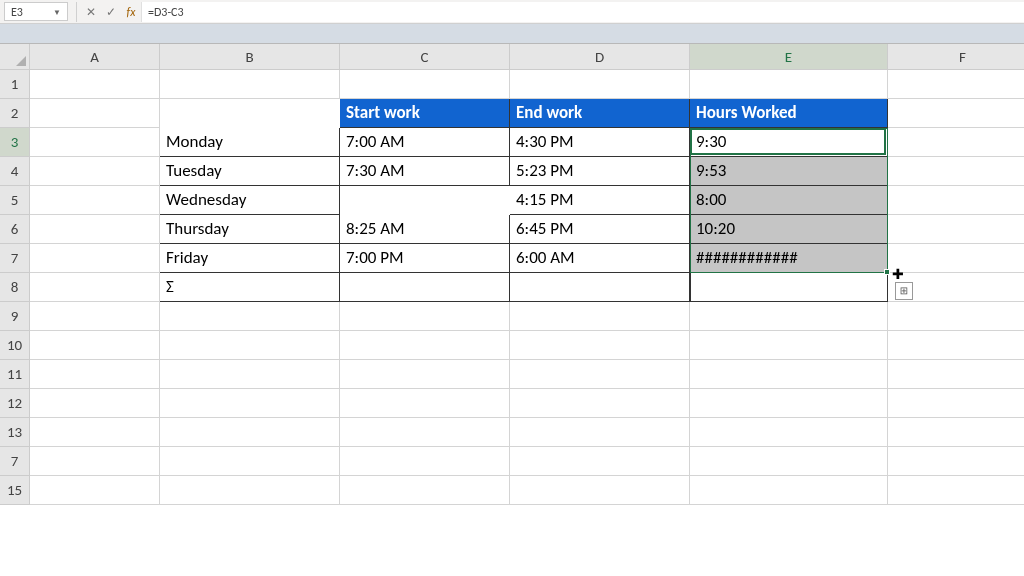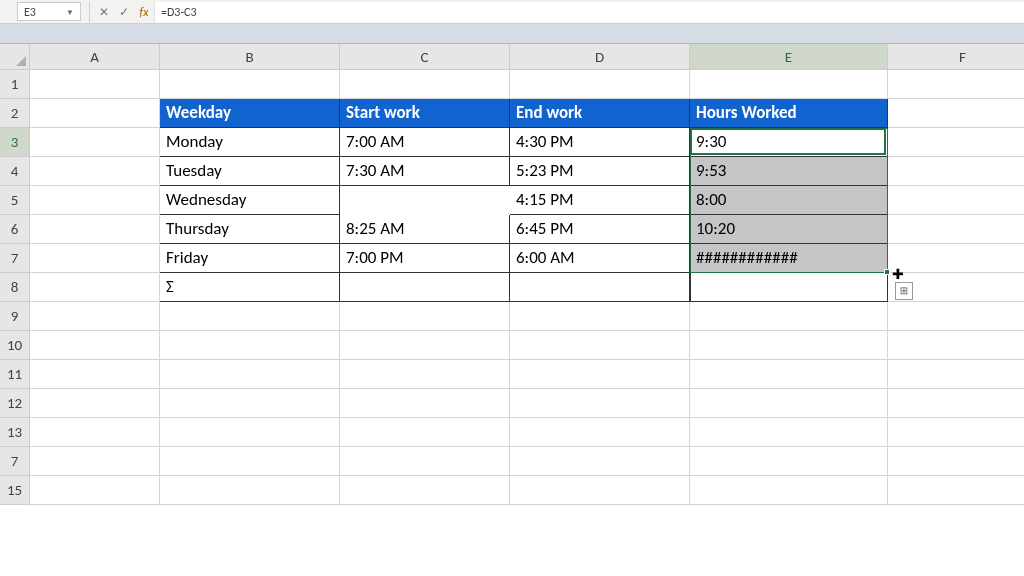--- a/index.html
+++ b/index.html
@@ -11,21 +11,20 @@
       height: 576px;
     }
     .formula-bar {
       display: flex;
       align-items: center;
       background: #f3f2f1;
       border-bottom: 1px solid #d0d0d0;
       height: 24px;
       font-size: 12px;
       color: #444;
-      padding-left: 13px;
     }
     .name-box {
       width: 64px;
       background: #ffffff;
       border: 1px solid #cccccc;
       padding: 2px 6px;
       margin: 2px 4px;
       display: flex;
       justify-content: space-between;
       align-items: center;
@@ -277,21 +276,20 @@
       <div class="cell cA r13"></div>
       <div class="cell cA r14"></div>
       <div class="cell cA r15"></div>
 
       <div class="cell cB r1"></div>
       <div class="cell cC r1"></div>
       <div class="cell cD r1"></div>
       <div class="cell cE r1"></div>
       <div class="cell cF r1"></div>
 
-      <div class="cell thead cB r2">Weekday</div>
       <div class="cell thead cC r2">Start work</div>
       <div class="cell thead cE r2">Hours Worked</div>
       <div class="cell thead cD r2">End work</div>
       <div class="cell cF r2"></div>
 
       <div class="cell tdata cB r3">Monday</div>
       <div class="cell tdata cC r3">7:00 AM</div>
       <div class="cell tdata cD r3">4:30 PM</div>
       <div class="cell tdata cE r3">9:30</div>
       <div class="cell cF r3"></div>

